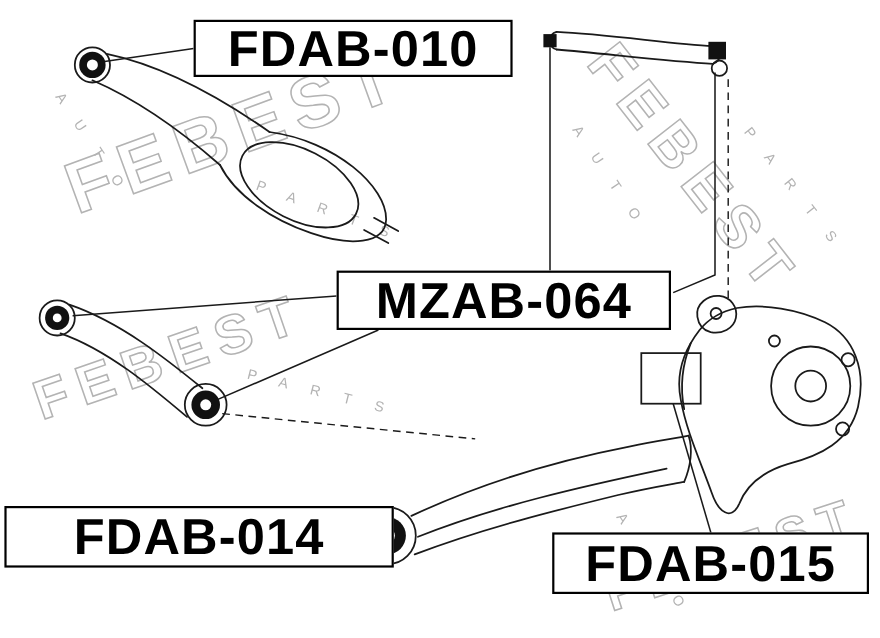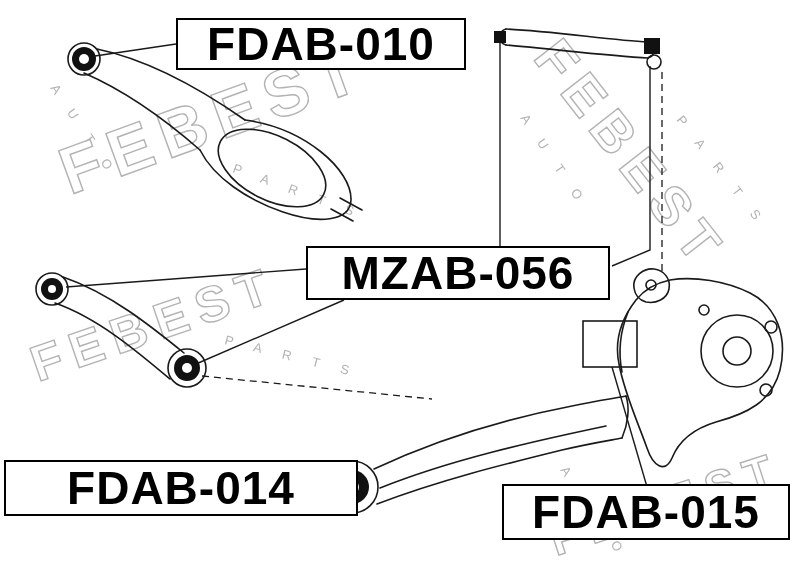--- a/index.html
+++ b/index.html
@@ -125,19 +125,19 @@
       <circle class="ring" cx="771" cy="327" r="6"></circle>
       <circle class="ring" cx="766" cy="390" r="6"></circle>
       <circle class="ring" cx="704" cy="310" r="5"></circle>
       <rect class="hl-rect" x="583" y="321" width="54" height="46"></rect>
     </g>
 
   </svg>
 
   <div class="label" style="left:176px;top:18px;width:290px;height:52px">FDAB-010</div>
 
-  <div class="label" style="left:306px;top:246px;width:304px;height:54px">MZAB-056</div>
+  <div class="label" style="left:306px;top:246px;width:304px;height:54px">MZAB-064</div>
 
   <div class="label" style="left:4px;top:460px;width:354px;height:56px">FDAB-014</div>
 
   <div class="label" style="left:502px;top:484px;width:288px;height:56px">FDAB-015</div>
 
 </div>
 
 </body></html>

